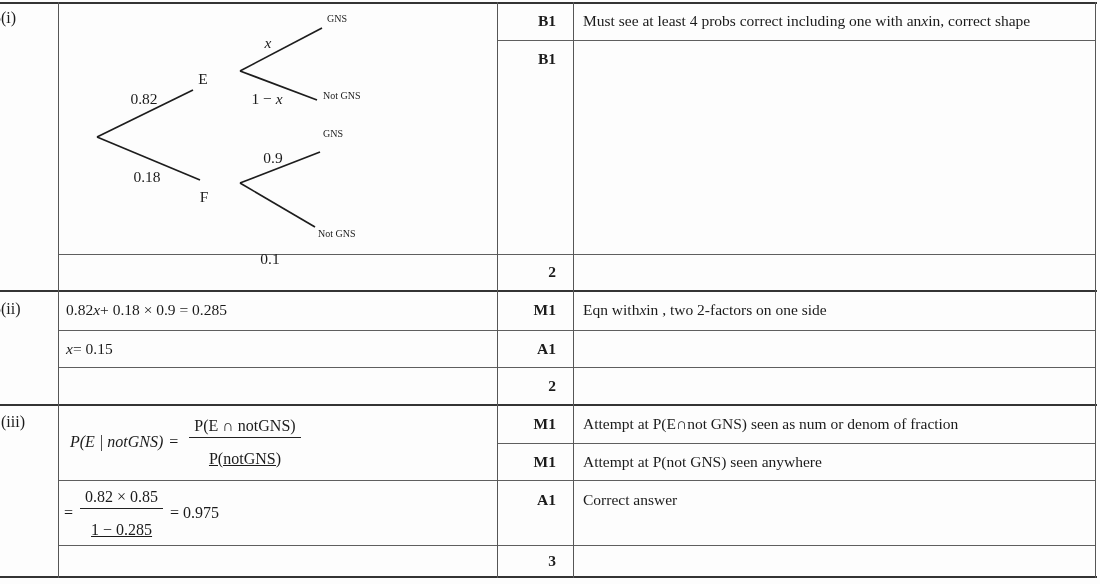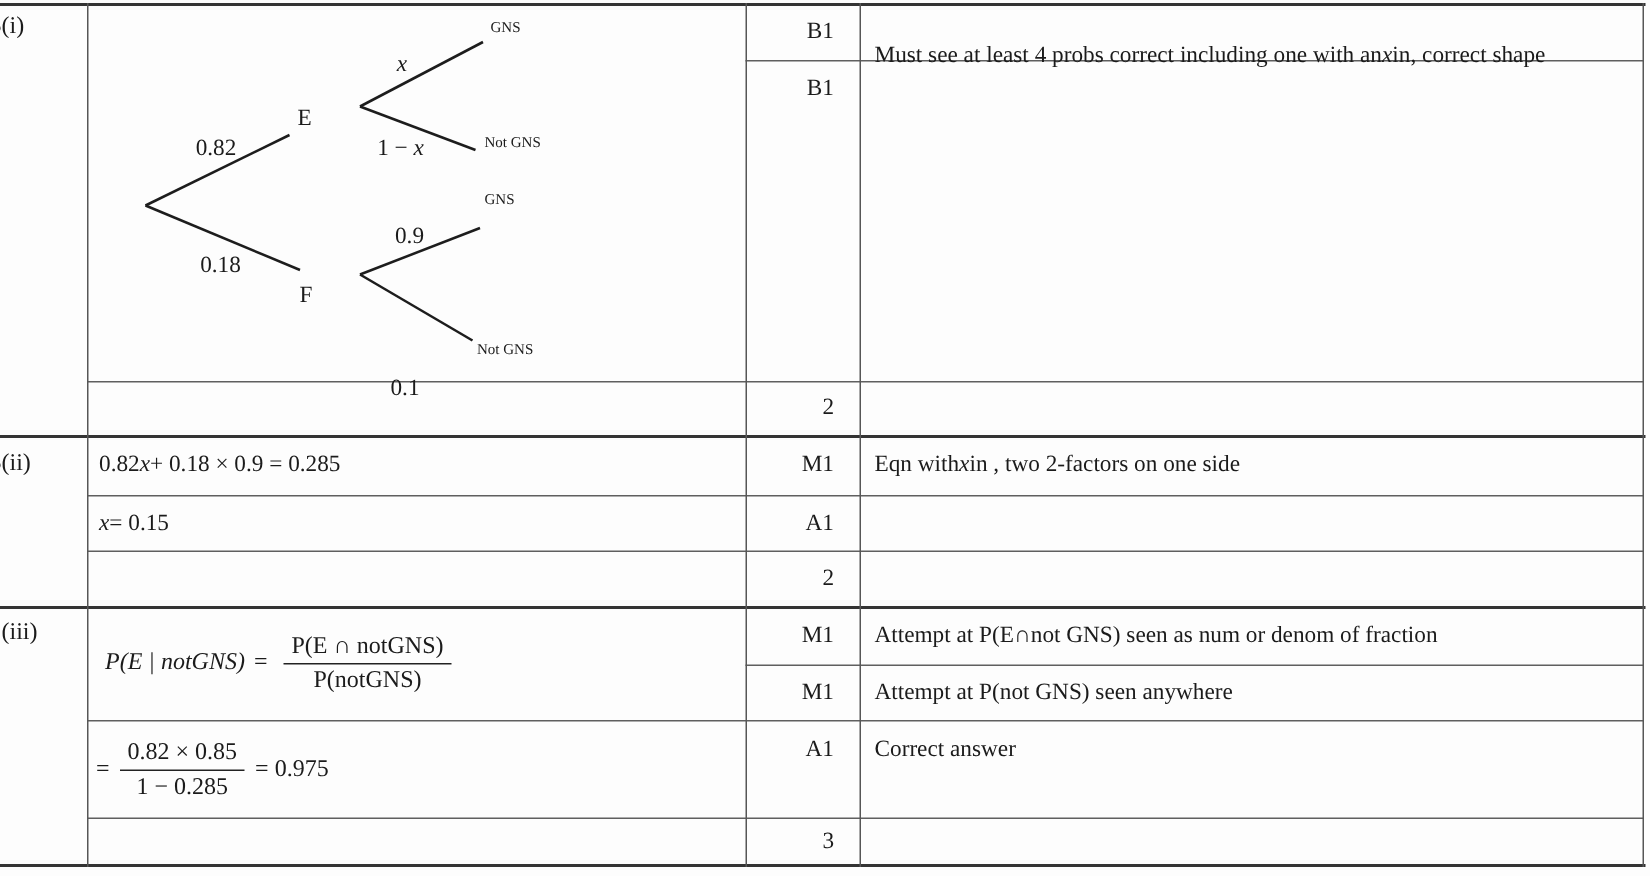--- a/index.html
+++ b/index.html
@@ -7,37 +7,37 @@
     position:relative; width:1100px; height:584px; background:#fdfdfd;
     font-family:"Liberation Serif","DejaVu Serif",serif; color:#1b1b1b;
     overflow:hidden;
   }
   
   .hl { position:absolute; background:#5f5f5f; height:1.4px; }
   .hl.thick { background:#343434; height:2.4px; }
   .vl { position:absolute; background:#565656; width:1.4px; top:2px; height:576px; }
   
   .cell { position:absolute; display:flex; align-items:center; font-size:15.5px; }
-  .markcell { justify-content:flex-end; font-weight:normal; padding-right:9px; box-sizing:border-box;text-align:right; }
+  .markcell { justify-content:flex-end; font-weight:bold; padding-right:9px; box-sizing:border-box;text-align:right; }
   .commentcell { padding-left:10px; box-sizing:border-box; white-space:nowrap; }
   .qlabel { position:absolute; font-size:16px; }
   i, .it { font-style:italic; }
   
   .tree { position:absolute; left:58px; top:2px; width:439px; height:252px; }
   .tree svg { position:absolute; left:0; top:0; }
   .tnode {
     position:absolute; transform:translate(-50%,-50%);
     font-size:15.5px; white-space:nowrap;
   }
   .tout { position:absolute; font-size:10px; white-space:nowrap; }
   
   .formula { position:absolute; display:flex; align-items:center; font-size:16px; white-space:nowrap; }
   .frac { display:inline-flex; flex-direction:column; align-items:center; margin:0 7px; }
   .frac .num { padding:0 5px 2px 5px; border-bottom:1.4px solid #222; }
-  .frac .den { padding-top:2px; }
+  .frac .den { padding-top:12px;text-decoration:underline; }
 </style>
 </head>
 <body>
 
 <div class="sheet">
 
   <div class="hl thick" style="left:0; top:2px;   width:1097px;"></div>
   <div class="hl thick" style="left:0; top:290px; width:1097px;"></div>
   <div class="hl thick" style="left:0; top:404px; width:1097px;"></div>
   <div class="hl thick" style="left:0; top:576px; width:1097px;"></div>
@@ -78,21 +78,21 @@
     <span class="tnode" style="left:209px; top:97px;"><span>1 − </span><i>x</i></span>
     <span class="tnode" style="left:215px; top:156px;">0.9</span>
     <span class="tnode" style="left:212px; top:221px;margin-top:36px;">0.1</span>
     <span class="tout" style="left:269px; top:11px;">GNS</span>
     <span class="tout" style="left:265px; top:88px;">Not GNS</span>
     <span class="tout" style="left:265px; top:126px;">GNS</span>
     <span class="tout" style="left:260px; top:226px;">Not GNS</span>
   </div>
 
   <div class="cell markcell" style="left:497px; top:2px; width:68px; height:38px;">B1</div>
-  <div class="cell commentcell" style="left:573px; top:2px; width:520px; height:38px;margin-top:16px;">
+  <div class="cell commentcell" style="left:573px; top:2px; width:520px; height:38px;">
       <span>Must see at least 4 probs correct including one with an </span>
       <i>x</i>
       <span> in, correct shape</span>
     </div>
 
   <div class="cell markcell" style="left:497px; top:40px; width:68px; height:38px;">B1</div>
 
   <div class="cell markcell" style="left:497px; top:254px; width:68px; height:36px;">2</div>
 
   <div class="cell" style="left:66px; top:291px; width:420px; height:38px;">

